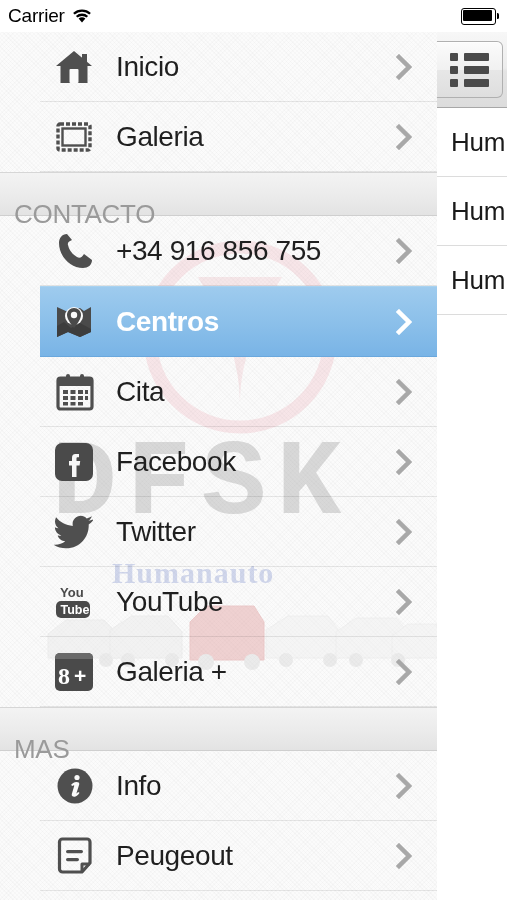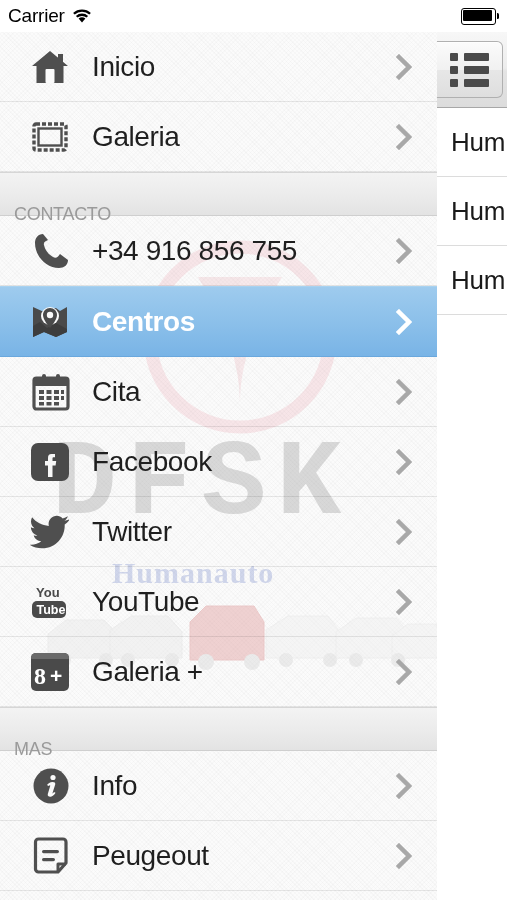--- a/index.html
+++ b/index.html
@@ -92,23 +92,24 @@
     font-family:"Liberation Serif", serif;
     font-size:30px; font-weight:bold; letter-spacing:1px;
     color:rgba(110,130,200,.30);
   }
   .wm-fleet { position:absolute; left:40px; top:556px; width:400px; height:90px; opacity:.45; }
 
   
   .rows { position:relative; z-index:3; }
   .mrow {
     position:relative; height:70px; display:flex; align-items:center;
-    padding:0 14px 0 26px;
+    padding:0 14px 0 10px;
     background:transparent;
     border-bottom:1px solid rgba(0,0,0,0.085);
+    margin-left:40px;
   }
   .mrow.sel {
     background:linear-gradient(to bottom,#9ecbee 0%,#8cc0ea 50%,#79b4e6 100%);
     border-bottom:1px solid #6aa8dd;
     border-top:1px solid #a8d2f0;
     height:71px;
     font-weight:bold;
   }
   .mrow-ico {
     width:44px; min-width:44px; height:44px;
@@ -126,21 +127,21 @@
   .chev svg { display:block; }
 
   .section-hdr {
     position:relative; height:44px; display:flex; align-items:center;
     padding-left:14px;
     background:linear-gradient(to bottom,#f3f3f3 0%,#ebebeb 55%,#e3e3e3 100%);
     border-top:1px solid #d6d6d6; border-bottom:1px solid #cfcfcf;
     z-index:3;
   }
   .section-hdr-label {
-    font-size:18px; color:#9a9a9a; letter-spacing:-0.3px;margin-top:40px;
+    font-size:26px; color:#9a9a9a; letter-spacing:-0.3px;margin-top:40px;
   }
 
   
   .ic { display:block; }
 </style>
 </head>
 <body>
 
 <div id="screen">
 

